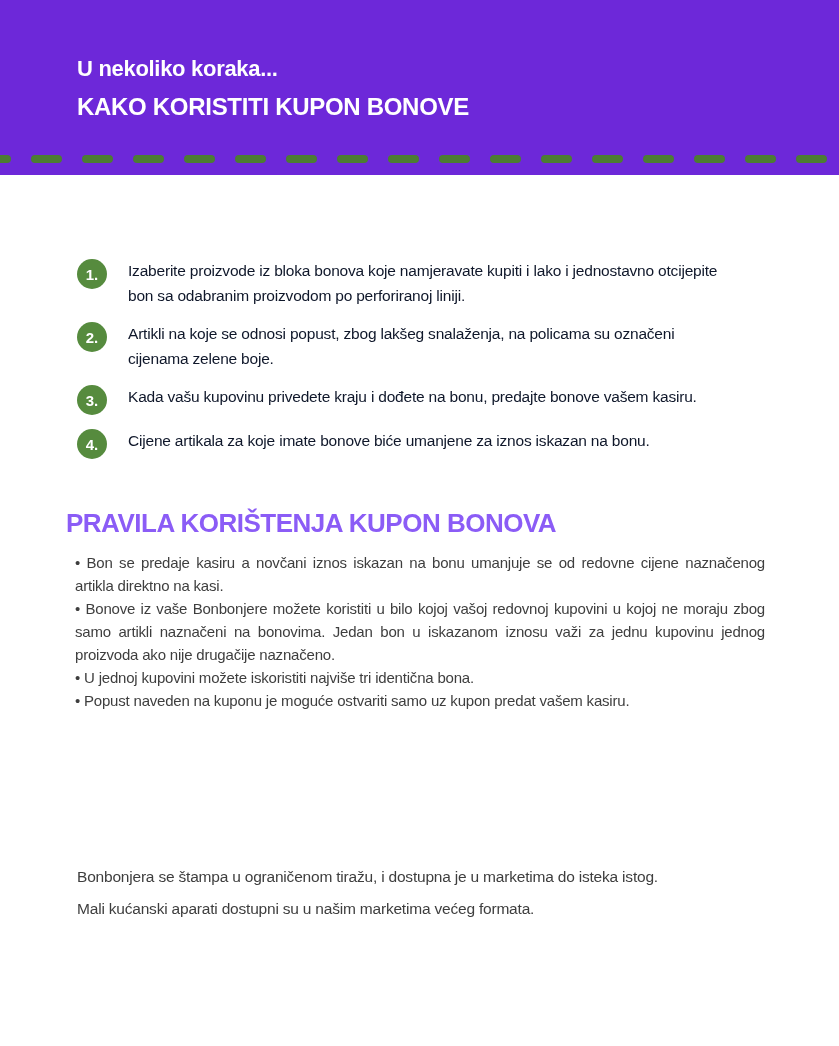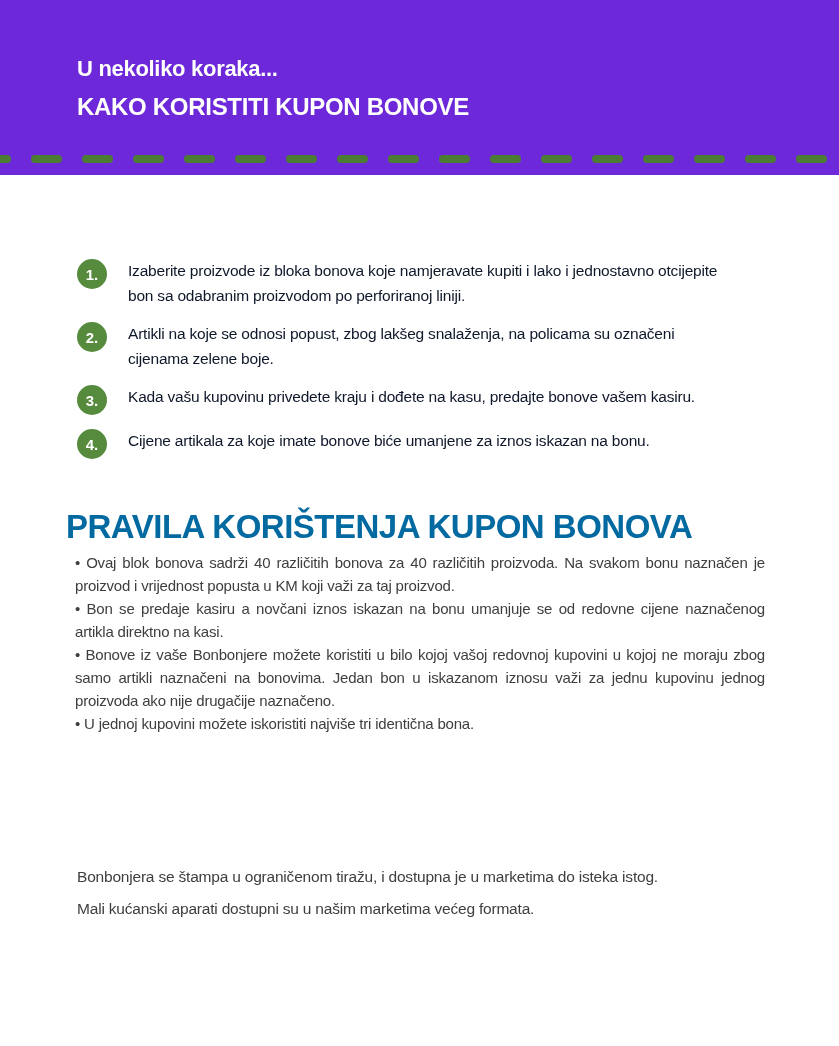--- a/index.html
+++ b/index.html
@@ -84,23 +84,23 @@
     line-height: 25px;
     letter-spacing: -0.2px;
     color: #0f172a;
   }
 
   
   .rules-heading {
     position: absolute;
     top: 508px; left: 66px;
     margin: 0;
-    color: #0369a1;
-    font-weight: bold;
-    font-size: 33px;
+    color: #8b5cf6;
+    font-weight: bold;
+    font-size: 26px;
     letter-spacing: -0.5px;
   }
   .rules {
     position: absolute;
     top: 551px; left: 75px;
     width: 690px;
   }
   .rule {
     margin: 0;
     font-size: 15px;
@@ -179,34 +179,34 @@
     <li class="step">
       <span class="step-badge">1.</span>
       <p class="step-text">Izaberite proizvode iz bloka bonova koje namjeravate kupiti i lako i jednostavno otcijepite bon sa odabranim proizvodom po perforiranoj liniji.</p>
     </li>
     <li class="step">
       <span class="step-badge">2.</span>
       <p class="step-text">Artikli na koje se odnosi popust, zbog lakšeg snalaženja, na policama su označeni cijenama zelene boje.</p>
     </li>
     <li class="step">
       <span class="step-badge">3.</span>
-      <p class="step-text">Kada vašu kupovinu privedete kraju i dođete na kasu, predajte bonove vašem kasiru.</p>
+      <p class="step-text">Kada vašu kupovinu privedete kraju i dođete na bonu, predajte bonove vašem kasiru.</p>
     </li>
     <li class="step">
       <span class="step-badge">4.</span>
       <p class="step-text">Cijene artikala za koje imate bonove biće umanjene za iznos iskazan na bonu.</p>
     </li>
   </ol>
 
   <h2 class="rules-heading">PRAVILA KORIŠTENJA KUPON BONOVA</h2>
 
   <div class="rules">
-    <p class="rule">Ovaj blok bonova sadrži 40 različitih bonova za 40 različitih proizvoda. Na svakom bonu naznačen je proizvod i vrijednost popusta u KM koji važi za taj proizvod.</p>
     <p class="rule">Bon se predaje kasiru a novčani iznos iskazan na bonu umanjuje se od redovne cijene naznačenog artikla direktno na kasi.</p>
     <p class="rule">Bonove iz vaše Bonbonjere možete koristiti u bilo kojoj vašoj redovnoj kupovini u kojoj ne moraju zbog samo artikli naznačeni na bonovima. Jedan bon u iskazanom iznosu važi za jednu kupovinu jednog proizvoda ako nije drugačije naznačeno.</p>
     <p class="rule">U jednoj kupovini možete iskoristiti najviše tri identična bona.</p>
+    <p class="rule">Popust naveden na kuponu je moguće ostvariti samo uz kupon predat vašem kasiru.</p>
   </div>
 
   <p class="note note-2">Mali kućanski aparati dostupni su u našim marketima većeg formata.</p>
   <p class="note note-1">Bonbonjera se štampa u ograničenom tiražu, i dostupna je u marketima do isteka istog.</p>
 
 
 </div>
 
 </body></html>

